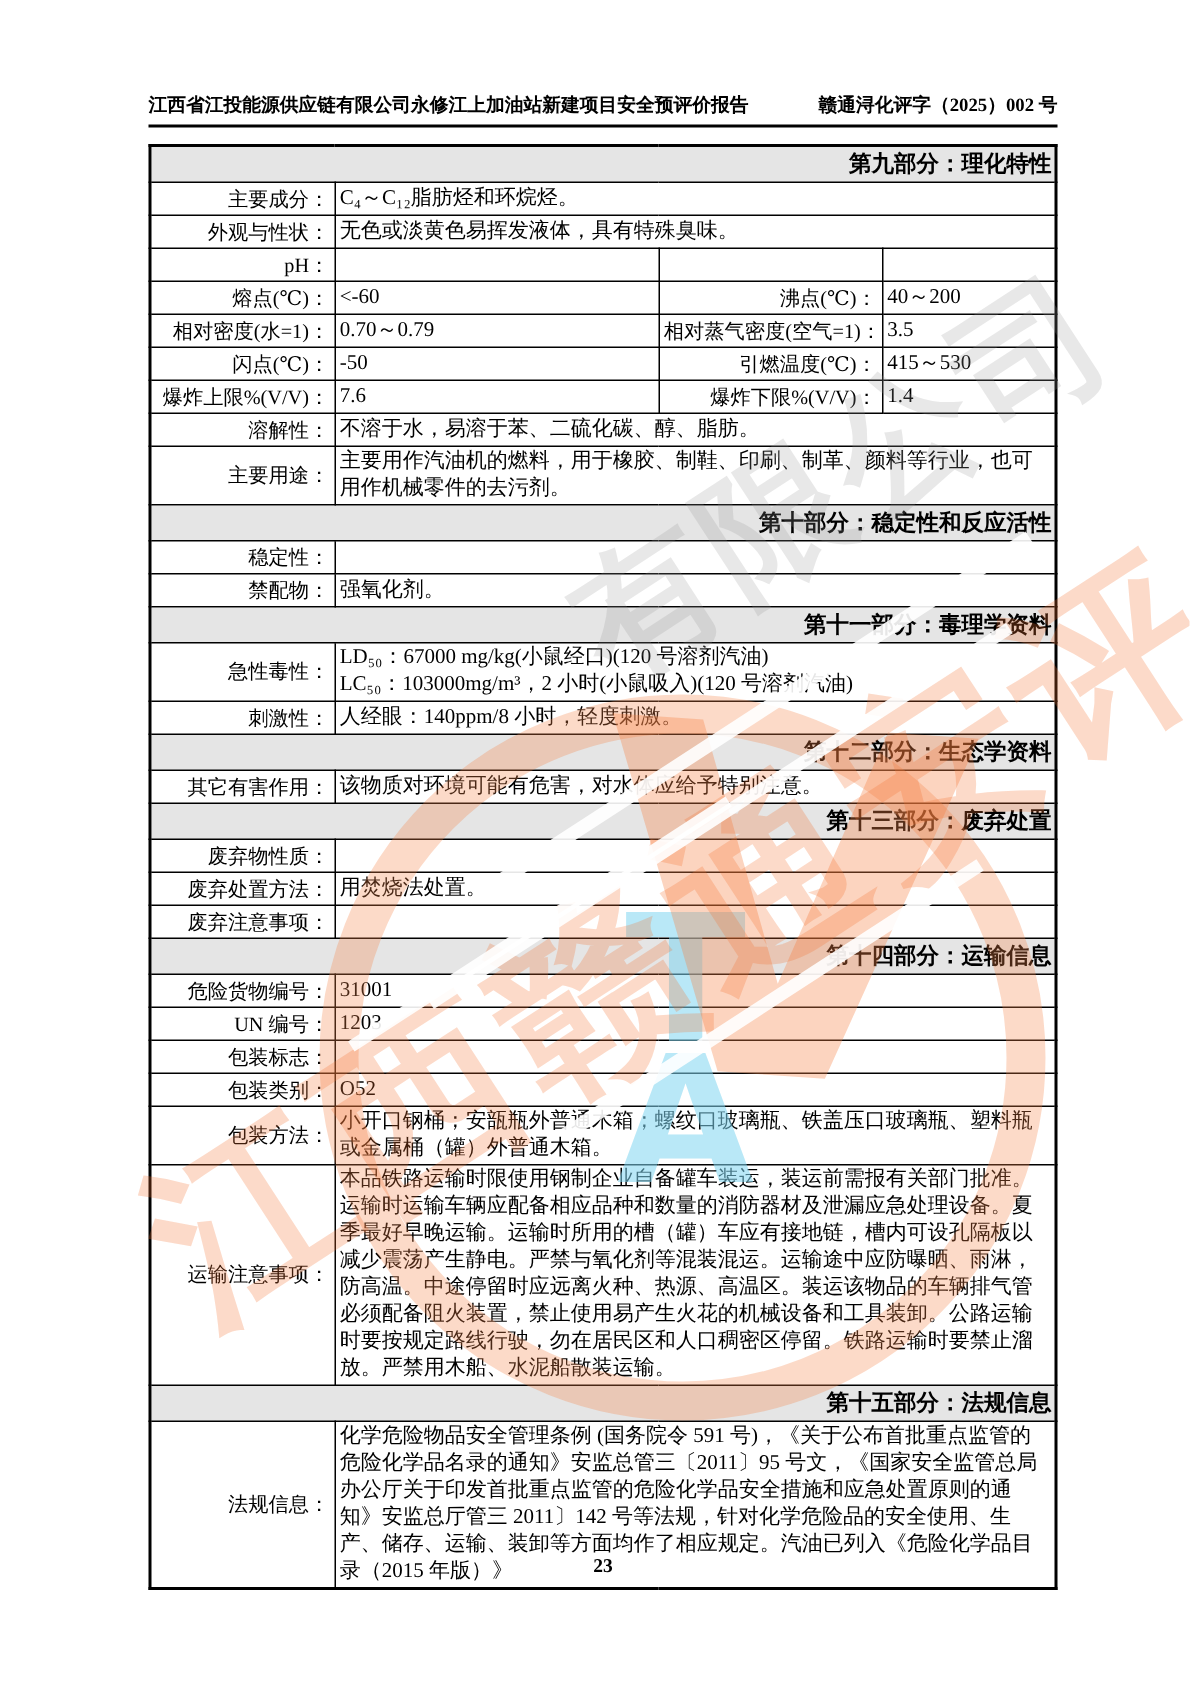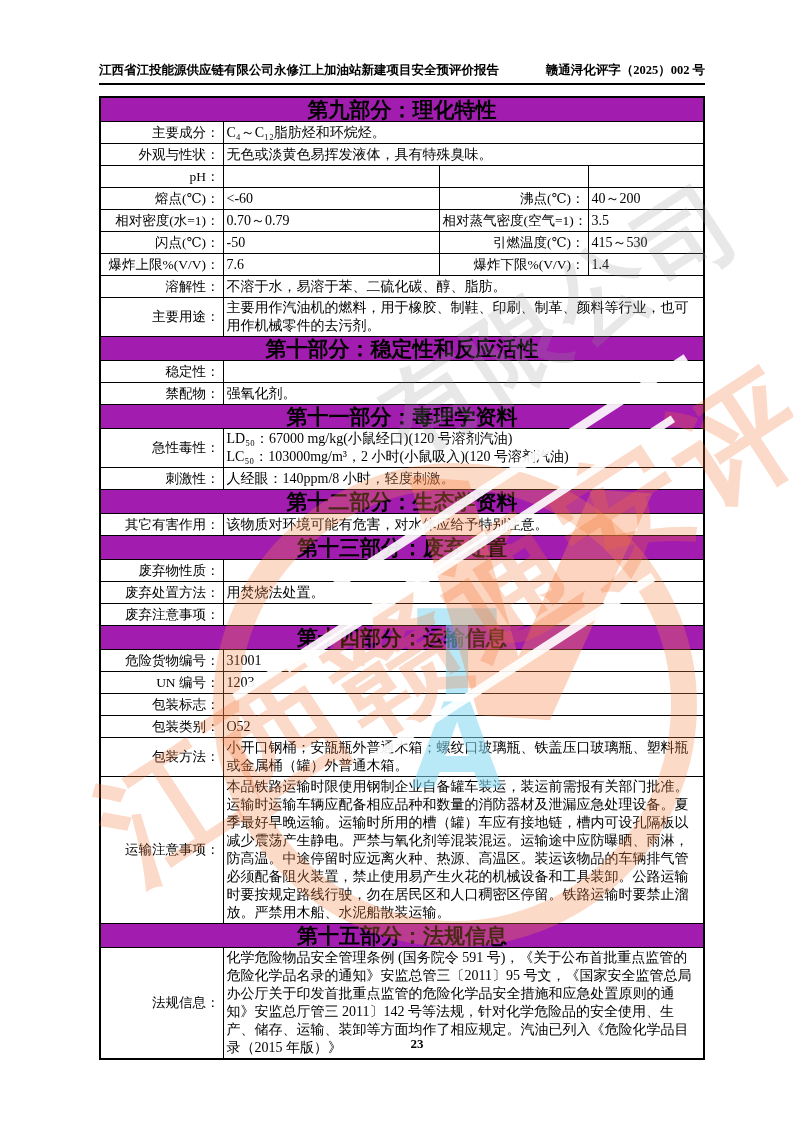--- a/index.html
+++ b/index.html
@@ -19,22 +19,22 @@
     position:absolute;left:99px;top:96px;width:604px;
     border-collapse:collapse;table-layout:fixed;z-index:1;
     border:2px solid #000;
   }
   td{
     border:1px solid #000;font-size:14px;line-height:18px;
     padding:1px 3px;vertical-align:middle;height:19px;
     overflow:hidden;
   }
   td.sec{
-    text-align:center;font-weight:bold;font-size:21px;
-    background:#a21caf;height:21px;padding:1px 2px;
+    text-align:right;font-weight:bold;font-size:15px;
+    background:#e5e5e5;height:21px;padding:1px 2px;
   }
   td.lab{
     text-align:right;white-space:nowrap;font-size:13.5px;padding-right:3px;margin-left:12px;
   }
   td.val{
     text-align:left;white-space:pre-line;word-break:break-all;
   }
   
   .watermark{position:absolute;inset:0;pointer-events:none;z-index:5;}
   .wm-ta{
@@ -63,21 +63,21 @@
     font-size:96px;font-weight:bold;letter-spacing:5px;white-space:nowrap;
     color:rgba(150,150,150,0.22);transform:rotate(-33deg);
   }
   .wm-slash{position:absolute;background:rgba(255,255,255,0.9);transform:rotate(-33deg);}
   .s1{left:300px;top:468px;width:420px;height:9px;}
   .s2{left:250px;top:540px;width:460px;height:8px;}
   .s3{left:210px;top:612px;width:300px;height:8px;}
   .s4{left:350px;top:662px;width:330px;height:9px;}
   
   .page-num{
-    position:absolute;left:114px;top:1036px;width:606px;text-align:center;
+    position:absolute;left:99px;top:1036px;width:606px;text-align:center;
     font-weight:bold;font-size:13px;z-index:2;
   }
 </style>
 </head>
 <body>
 
 <div class="page">
 
   <div class="doc-header">
     <span>江西省江投能源供应链有限公司永修江上加油站新建项目安全预评价报告</span>

